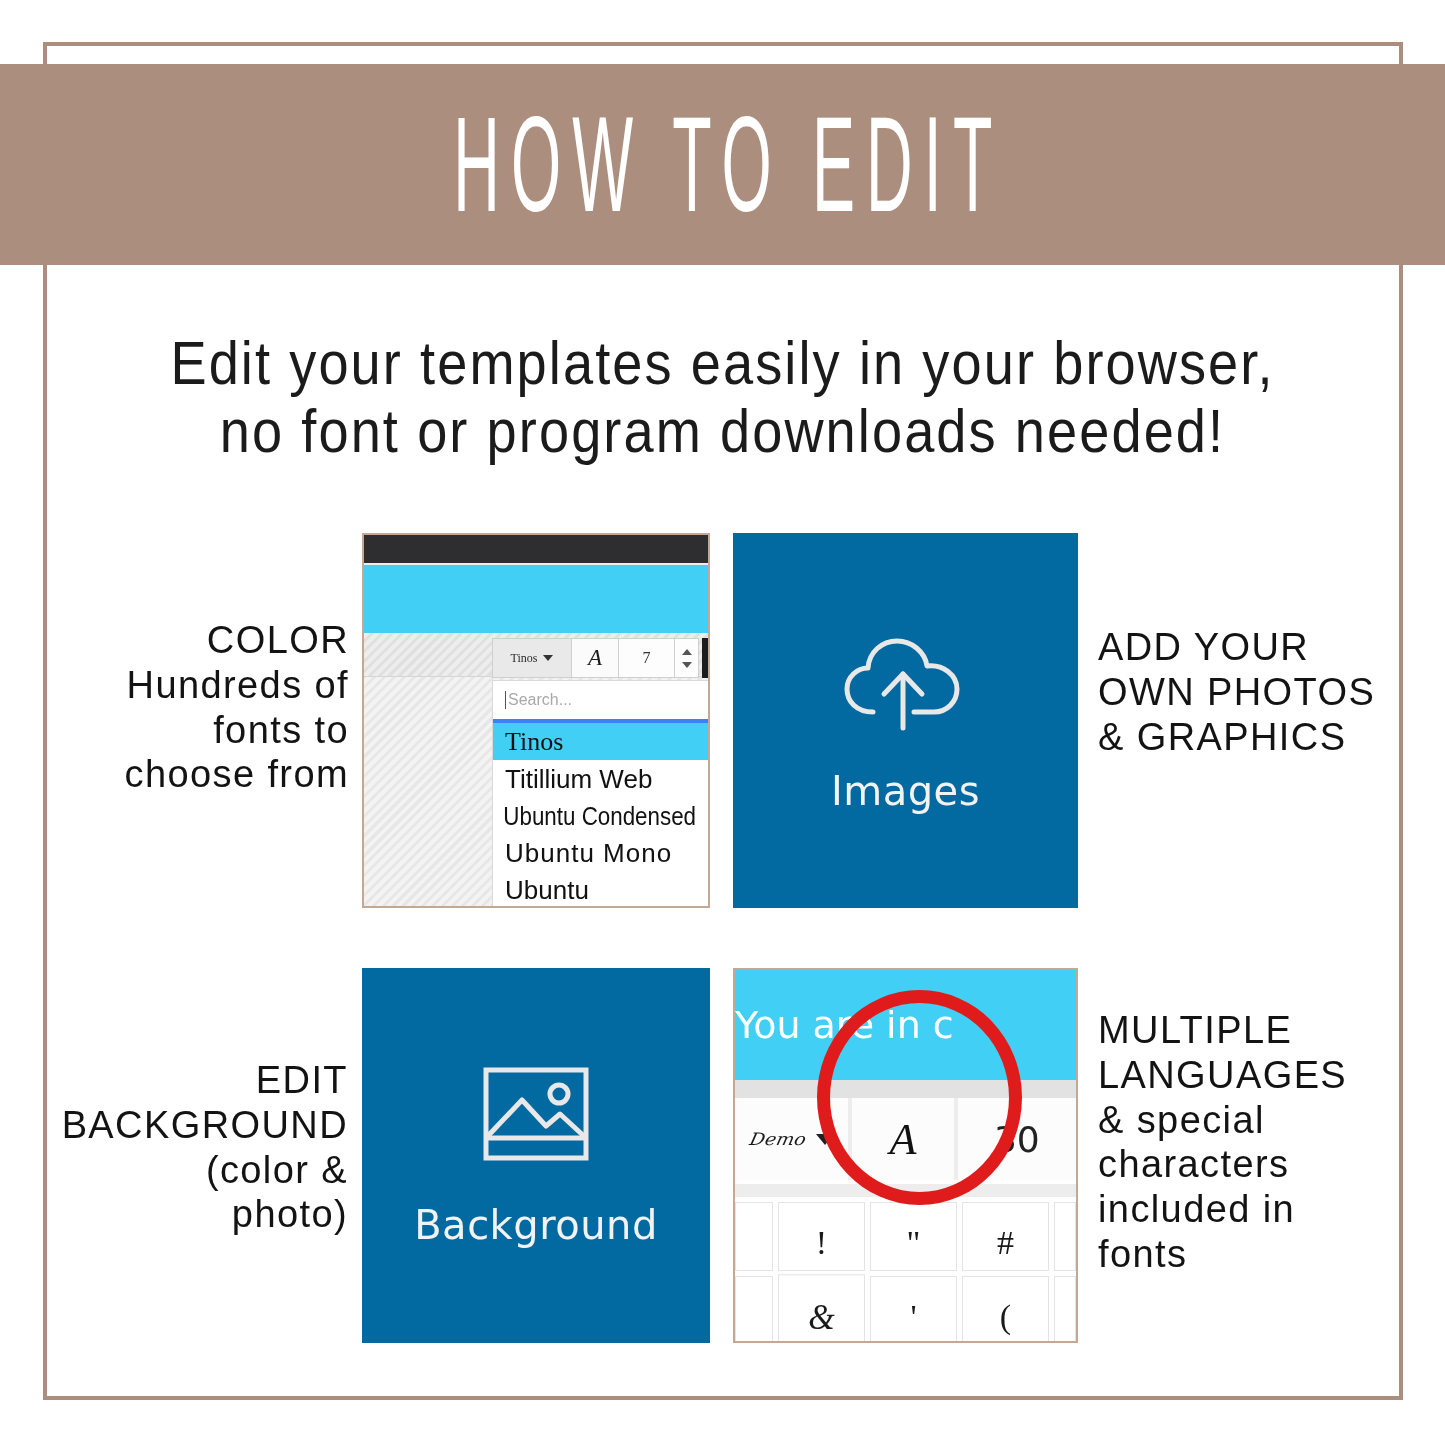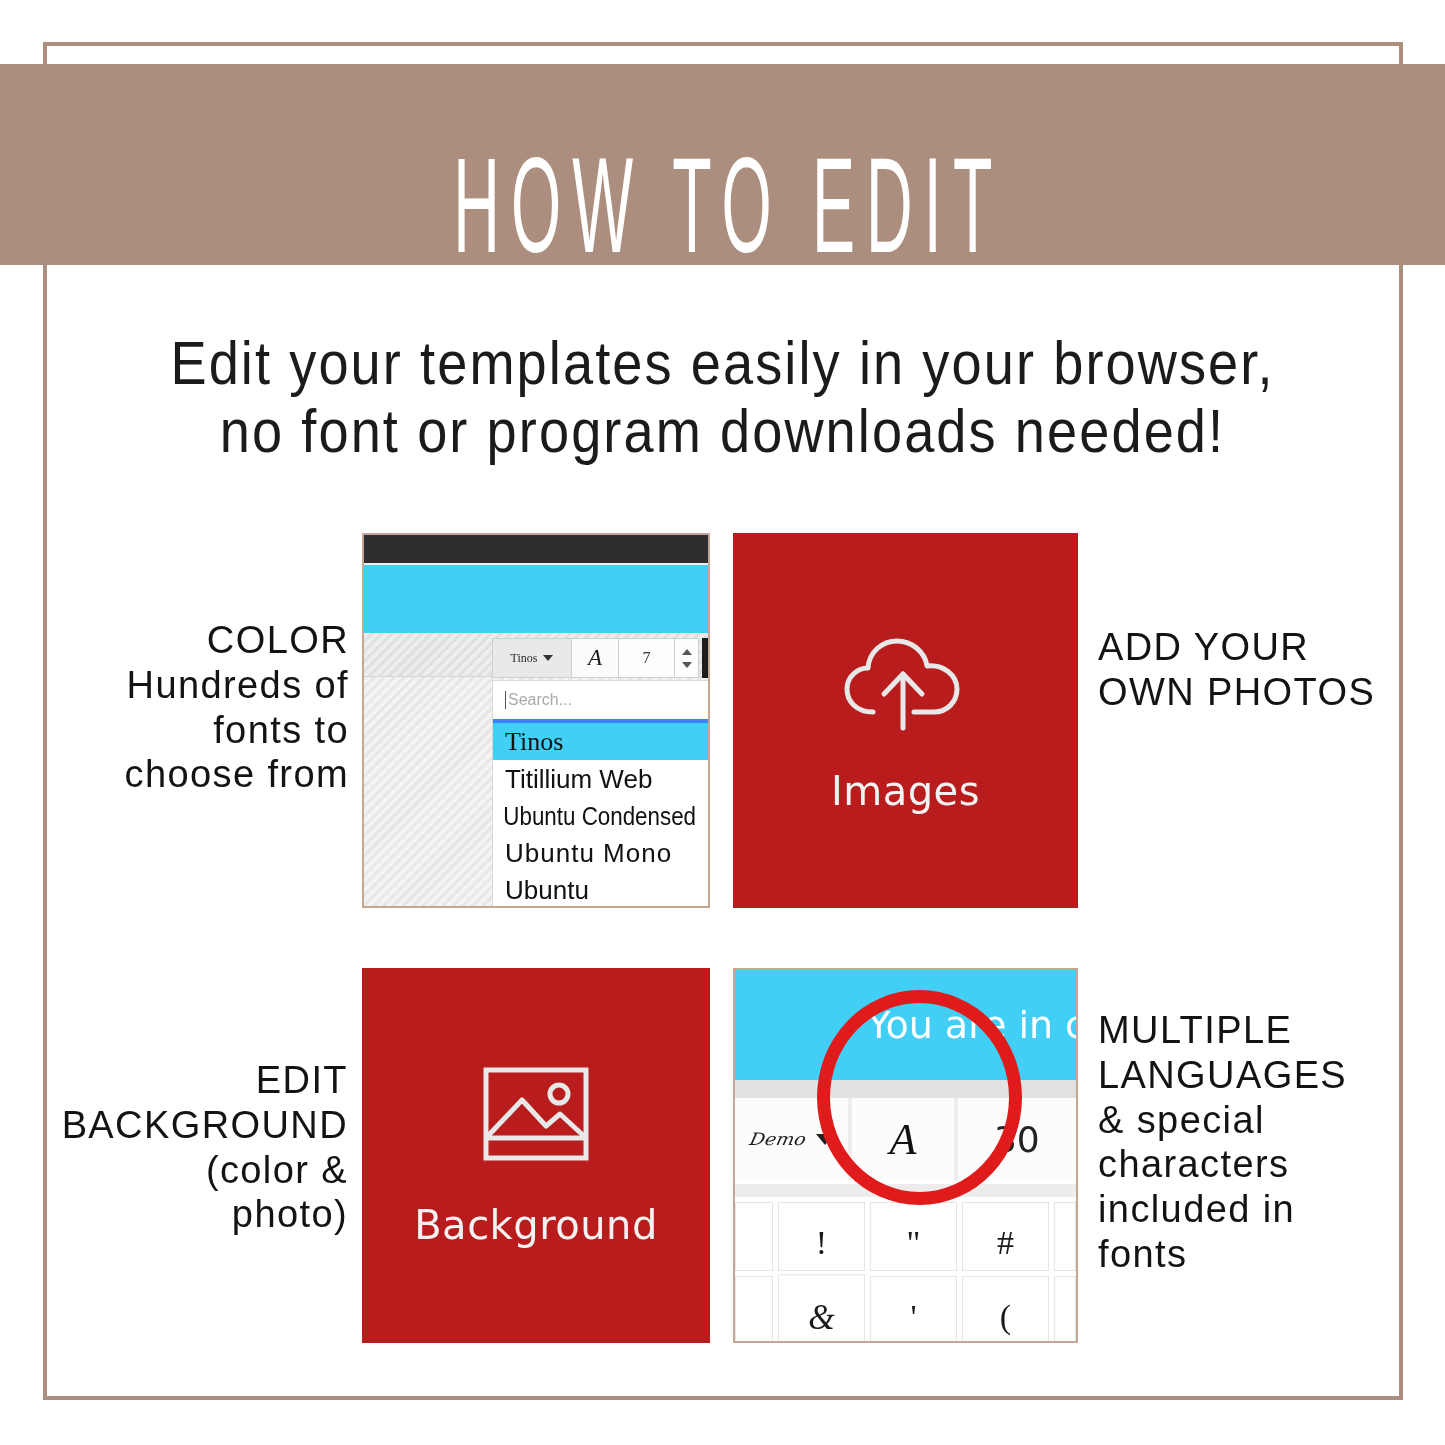--- a/index.html
+++ b/index.html
@@ -20,21 +20,21 @@
     border: 4px solid #AC8E7E;
     pointer-events: none;
   }
 
   
   #banner {
     position: absolute;
     left: 0; top: 64px;
     width: 1445px; height: 201px;
     background: #AC8E7E;
-    display: flex; align-items: flex-end; justify-content: center;
+    display: flex; align-items: center; justify-content: center;
   }
   #banner-title {
     color: #ffffff;
     font-family: "Liberation Sans", sans-serif;
     font-size: 104px;
     font-weight: 300;
     letter-spacing: 18px;
     transform: scaleX(0.62) scaleY(1.30);
     transform-origin: center center;
     white-space: nowrap;
@@ -119,40 +119,40 @@
     height:37px; display:flex; align-items:center; padding-left:12px;
     font-size:26px; color:#111; white-space:nowrap; line-height:1;
   }
   .pf-item.sel { background:#41CFF5; }
   .pf-item.serif { font-family:"Liberation Serif", serif; }
   .pf-item.cond  { font-family:"Liberation Sans", sans-serif; transform:scaleX(0.86); transform-origin:left center; }
   .pf-item.mono  { font-family:"Liberation Sans", sans-serif; letter-spacing:1px; }
 
   
   .tile {
-    background:#b91c1c; display:flex; flex-direction:column;
+    background:#0369a1; display:flex; flex-direction:column;
     align-items:center; justify-content:center;
   }
   #panel-images     { left:733px; top:533px; width:345px; height:375px; }
   #panel-background { left:362px; top:968px; width:348px; height:375px; }
   .tile .glyph { margin-bottom:26px; }
   .tile .tile-label {
     color:#f2f2f2; font-size:40px; font-weight:400; letter-spacing:0.5px;
     font-family:"DejaVu Sans", sans-serif;
   }
   #panel-background .tile-label { margin-top:8px; }
 
   
   #panel-chars {
     left:733px; top:968px; width:345px; height:375px;
     border:2px solid #C4A795; background:#fff;
   }
   #pc-cyan {
     position:absolute; left:0; top:0; width:100%; height:110px; background:#41CFF5;
-    display:flex; align-items:center; justify-content:flex-end;
+    display:flex; align-items:center; justify-content:flex-start;
   }
   #pc-cyan span {
     color:#fff; font-size:38px; white-space:nowrap; padding-right:0; margin-right:-10px;
     font-family:"DejaVu Sans", sans-serif;
   }
   #pc-graybar { position:absolute; left:0; top:110px; width:100%; height:18px; background:#e2e2e2; }
   #pc-toolrow {
     position:absolute; left:0; top:128px; width:100%; height:82px;
     display:flex; background:#ededed; gap:4px; padding:0 0 0 0;
   }
@@ -323,20 +323,21 @@
   <div class="caption" id="cap-font">
     <span class="upper">COLOR</span>
     <span class="lower">Hundreds of</span>
     <span class="lower">fonts to</span>
     <span class="lower">choose from</span>
   </div>
 
   <div class="caption" id="cap-photos">
     <span class="upper">ADD YOUR</span>
     <span class="upper">OWN PHOTOS</span>
+    <span class="upper">&amp; GRAPHICS</span>
   </div>
 
   <div class="caption" id="cap-bg">
     <span class="upper">EDIT</span>
     <span class="upper">BACKGROUND</span>
     <span class="lower">(color &amp;</span>
     <span class="lower">photo)</span>
   </div>
 
   <div class="caption" id="cap-lang">

